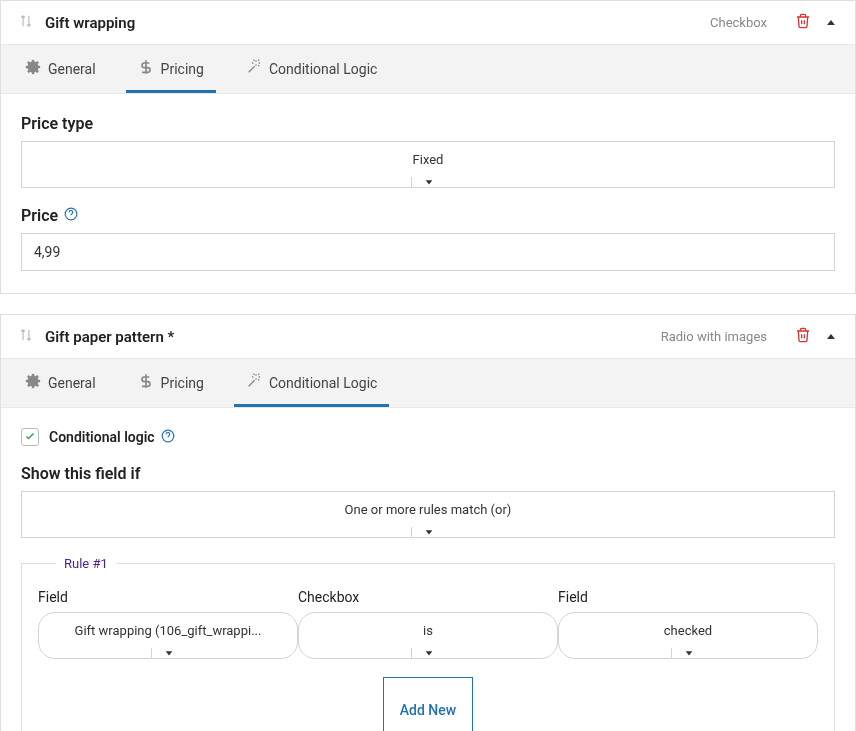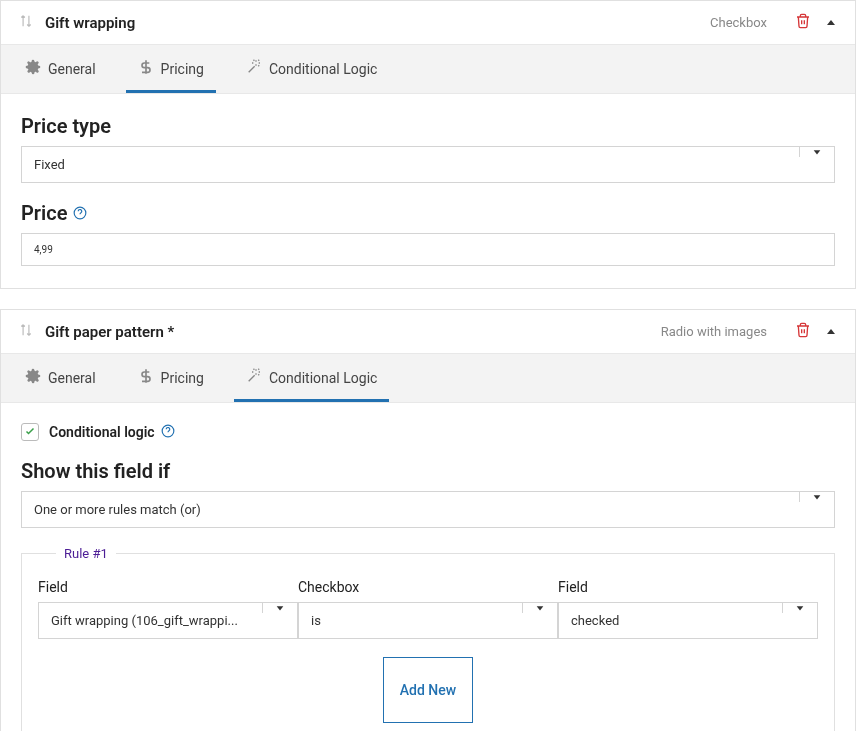--- a/index.html
+++ b/index.html
@@ -68,62 +68,63 @@
   }
   .tab-icon {
     margin-right: 7px;
     color: #888;
   }
   .panel-body {
     padding: 20px 20px 22px 20px;
   }
   .field-label {
     font-weight: 600;
-    font-size: 20px;
+    font-size: 16px;
     margin-bottom: 8px;
     display: flex;
     align-items: center;
   }
   .help-icon {
     color: #2271b1;
     margin-left: 6px;
     cursor: help;
   }
   .select-box {
     position: relative;
     border: 1px solid #d4d4d4;
     background: #fff;
     width: 100%;
     display: flex;
-    align-items: flex-start;
+    align-items: center;
     margin-bottom: 18px;
     cursor: pointer;
-  }
-  .select-box.small { margin-bottom: 0; }
+    flex-direction: column;
+  }
+  .select-box.small { margin-bottom: 0; border-radius: 17px; }
   .select-text {
     flex: 1;
     padding: 10px 12px;
     font-size: 13px;
     color: #333;
     white-space: nowrap;
     overflow: hidden;
     text-overflow: ellipsis;
   }
   .select-arrow {
     border-left: 1px solid #d4d4d4;
     padding: 0 12px;
     display: flex;
     align-items: center;
     color: #333;
   }
   .text-input {
     width: 100%;
     border: 1px solid #d4d4d4;
     padding: 10px 12px;
-    font-size: 10px;
+    font-size: 14px;
     color: #333;
     font-family: inherit;
     outline: none;
   }
   .checkbox-row {
     display: flex;
     align-items: center;
     margin-bottom: 18px;
   }
   .checkbox {

